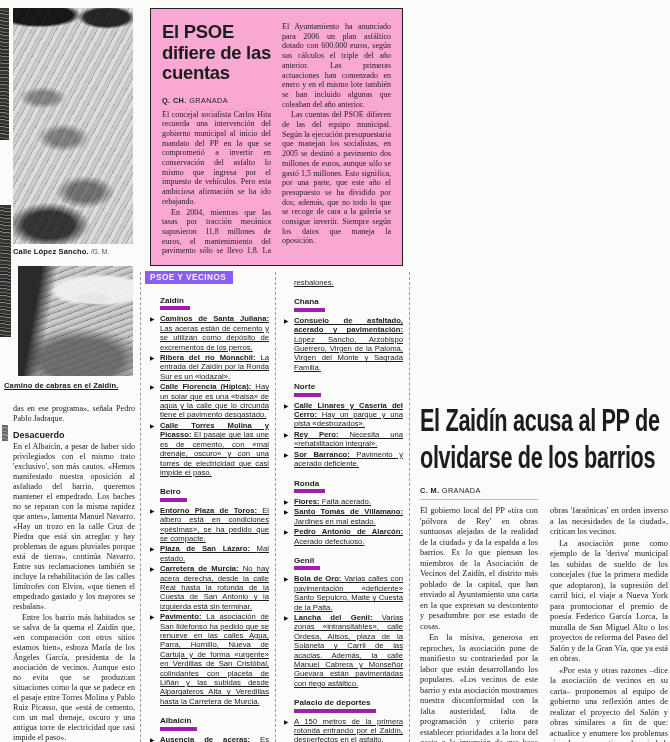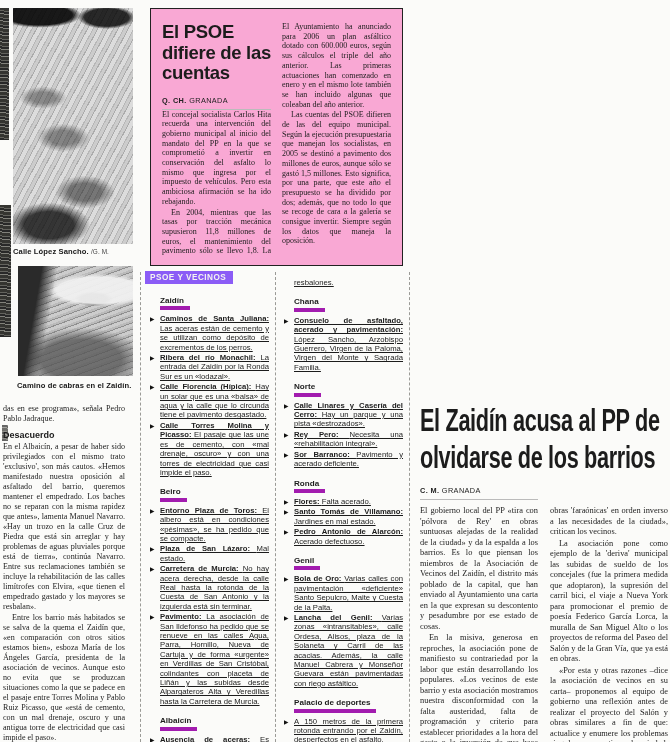--- a/index.html
+++ b/index.html
@@ -101,25 +101,25 @@
   <div class="edge-frag" style="top:205px; width:11px; height:132px;"></div>
   <div class="edge-frag small" style="top:425px; left:2px; width:6px; height:16px;"></div>
 
   <div class="photo photo1" style="left:13px; top:8px; width:120px; height:236px;"></div>
   <div class="caption" style="left:13px; top:247px; width:122px;">
     <span>Calle López Sancho.</span>
     <span class="credit">/G. M.</span>
   </div>
 
   <div class="photo photo2" style="left:18px; top:266px; width:115px; height:110px;"></div>
-  <div class="caption" style="left:17px; top:381px; width:122px;">
+  <div class="caption" style="left:4px; top:381px; width:122px;text-decoration:underline;">
     <span>Camino de cabras en el Zaidín.</span>
   </div>
 
-  <div class="bodytext" style="position:absolute; left:3px; top:404px; width:122px; height:338px; overflow:hidden;">
+  <div class="bodytext" style="position:absolute; left:13px; top:404px; width:122px; height:338px; overflow:hidden;">
     <p style="text-indent:0;">das en ese programa», señala Pedro Pablo Jadraque.</p>
     <div class="subhead">Desacuerdo</div>
     <div>
         <p>En el Albaicín, a pesar de haber sido privilegiados con el mismo trato 'exclusivo', son más cautos. «Hemos manifestado nuestra oposición al asfaltado del barrio, queremos mantener el empedrado. Los baches no se reparan con la misma rapidez que antes», lamenta Manuel Navarro. «Hay un trozo en la calle Cruz de Piedra que está sin arreglar y hay problemas de aguas pluviales porque está de tierra», continúa Navarro. Entre sus reclamaciones también se incluye la rehabilitación de las calles limítrofes con Elvira, «que tienen el empedrado gastado y los mayores se resbalan».</p>
         <p>Entre los barrio más habitados se se salva de la quema el Zaidín que, «en comparación con otros sitios estamos bien», esboza María de los Ángeles García, presidenta de la asociación de vecinos. Aunque esto no evita que se produzcan situaciones como la que se padece en el pasaje entre Torres Molina y Pablo Ruiz Picasso, que «está de cemento, con un mal drenaje, oscuro y una antigua torre de electricidad que casi impide el paso».</p>
       </div>
   </div>
 
   <div class="boxart" style="left:150px; top:8px; width:253px; height:258px;">
     <div class="bcol">

